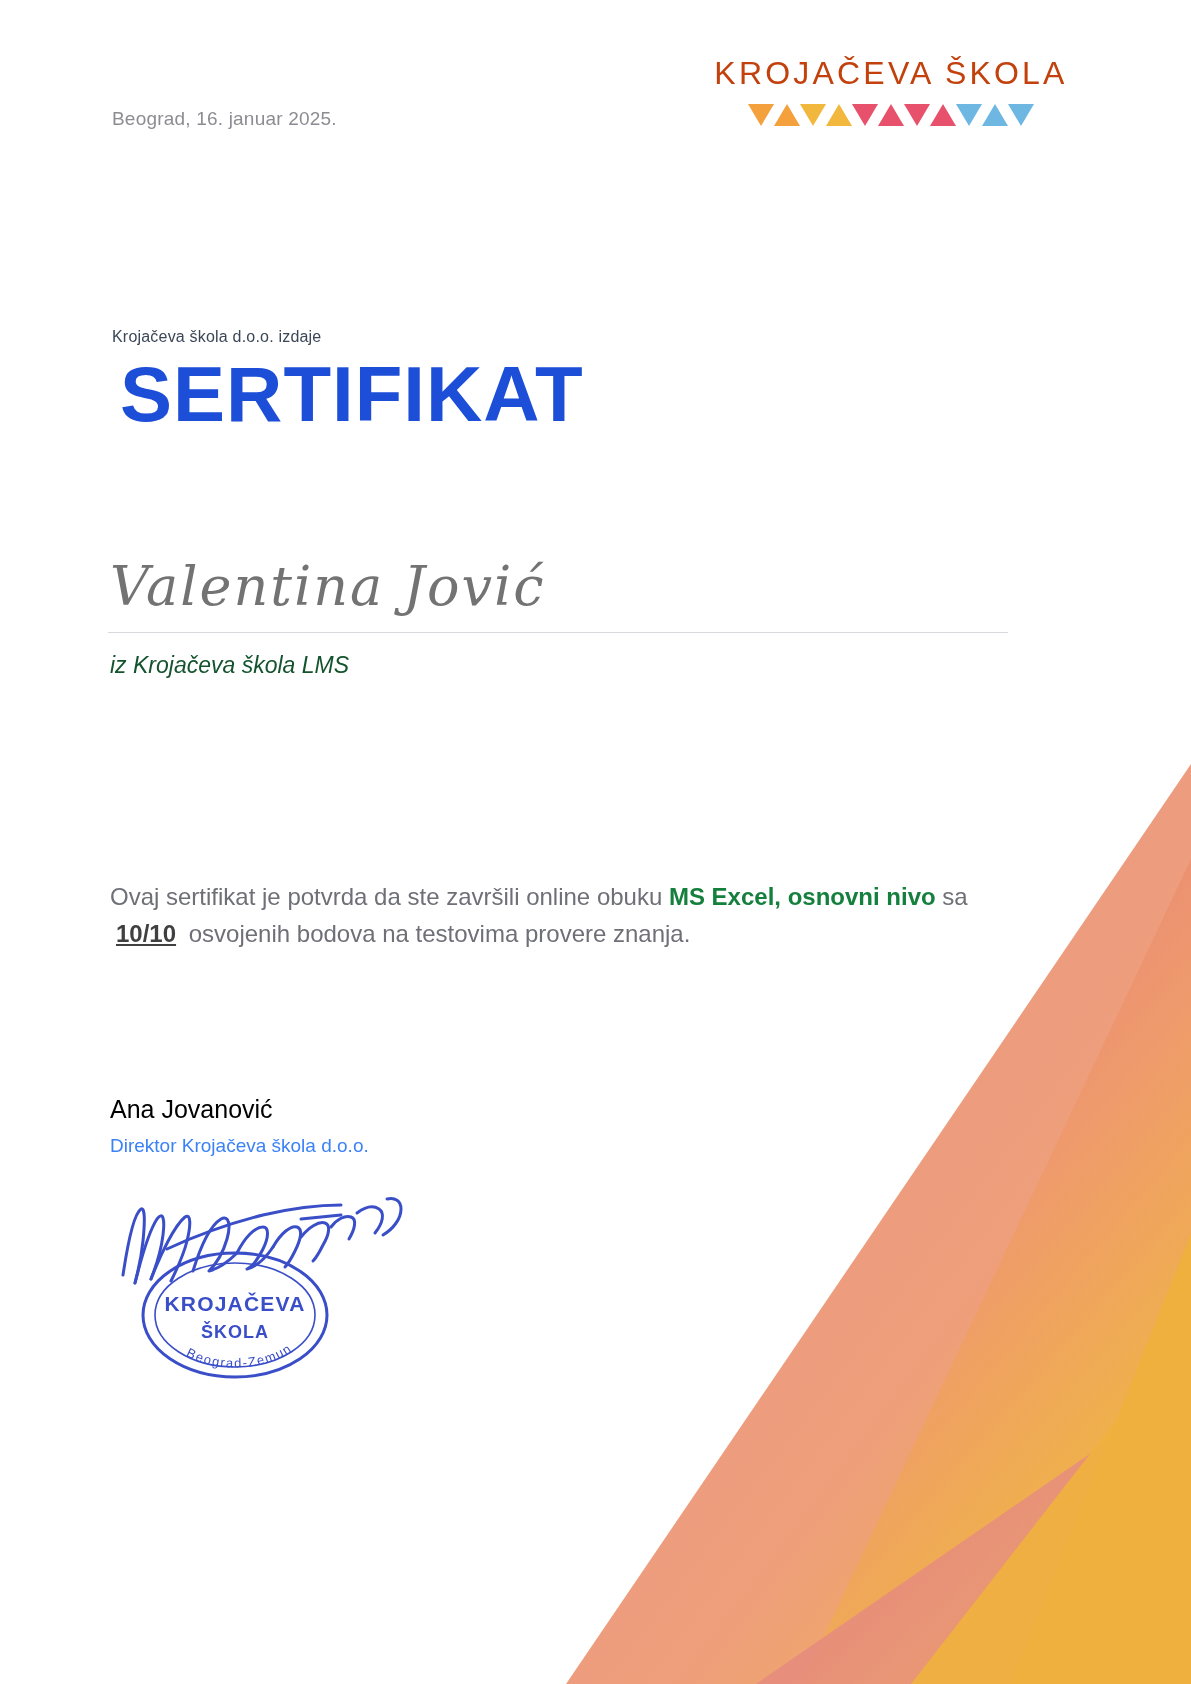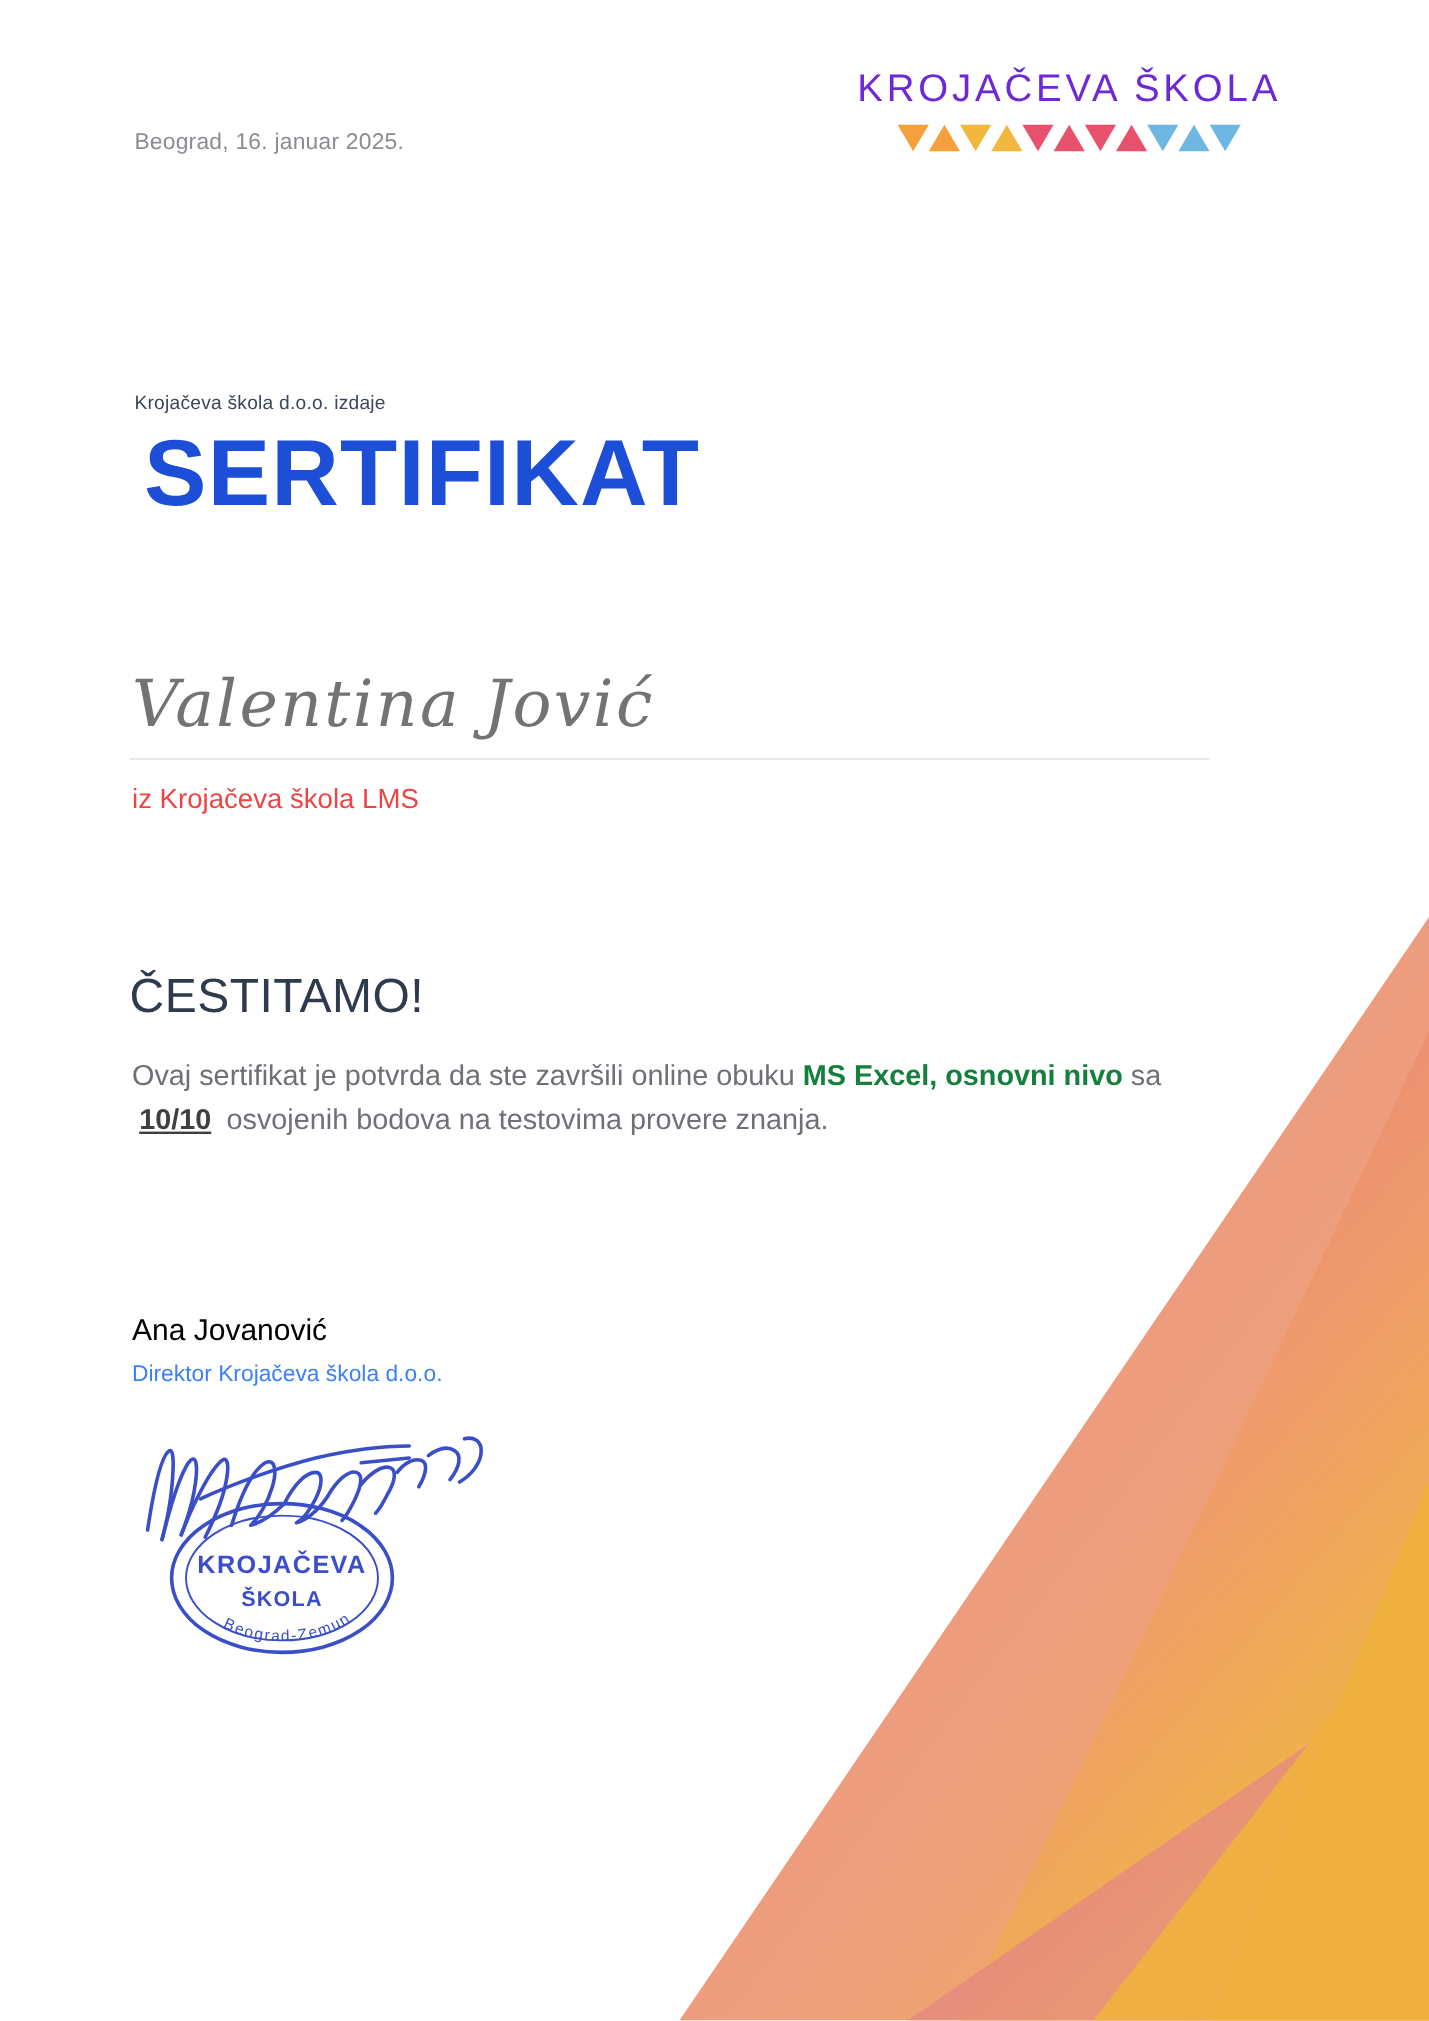--- a/index.html
+++ b/index.html
@@ -41,21 +41,21 @@
   .logo {
     position: absolute;
     right: 110px;
     top: 55px;
     width: 380px;
     text-align: center;
   }
   .logo-text {
     font-size: 32px;
     letter-spacing: 3.2px;
-    color: #6d28d9;
+    color: #c2410c;
     font-weight: 400;
     white-space: nowrap;
   }
   .logo-tri-row {
     margin-top: 12px;
     display: flex;
     justify-content: center;
     align-items: flex-start;
     gap: 0px;
   }
@@ -110,21 +110,22 @@
     top: 632px;
     width: 900px;
     height: 1px;
     background: #d8d8dd;
   }
   .recipient-from {
     position: absolute;
     left: 110px;
     top: 652px;
     font-size: 23px;
-    color: #ef4444;
+    font-style: italic;
+    color: #14532d;
   }
 
   
   .congrats {
     position: absolute;
     left: 108px;
     top: 808px;
     font-size: 40px;
     color: #2f3b4c;
     letter-spacing: 0.4px;
@@ -226,21 +227,20 @@
     </div>
   </div>
 
   <div class="issuer">Krojačeva škola d.o.o. izdaje</div>
   <div class="sertifikat">SERTIFIKAT</div>
 
   <div class="recipient">Valentina Jović</div>
   <div class="recipient-rule"></div>
   <div class="recipient-from">iz Krojačeva škola LMS</div>
 
-  <div class="congrats">ČESTITAMO!</div>
   <div class="body-text">
     <span>Ovaj sertifikat je potvrda da ste završili online obuku </span><b>MS Excel, osnovni nivo</b><span> sa </span><span class="score">10/10</span><span> osvojenih bodova na testovima provere znanja.</span>
   </div>
 
   <div class="sig-name">Ana Jovanović</div>
   <div class="sig-title">Direktor Krojačeva škola d.o.o.</div>
 
   <div class="sig-art">
     <svg width="330" height="225" viewBox="0 0 330 225" xmlns="http://www.w3.org/2000/svg">
 

